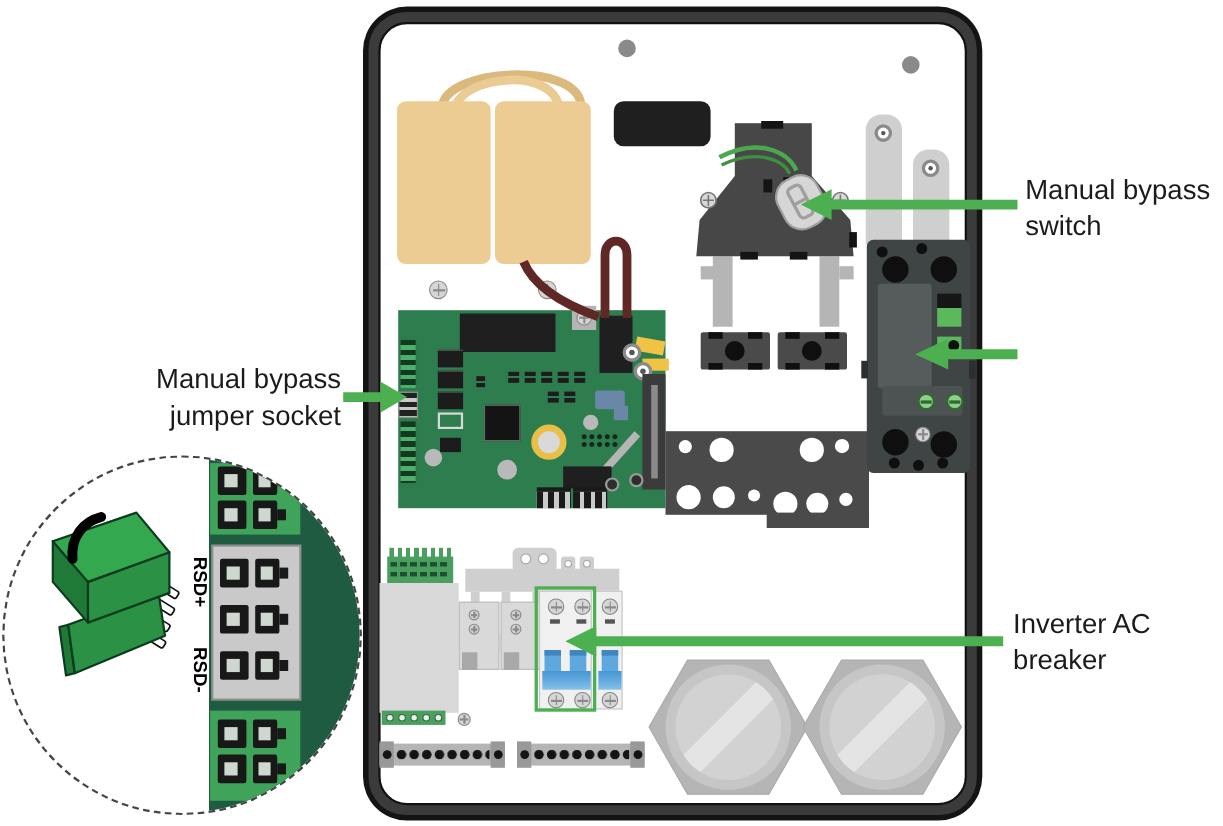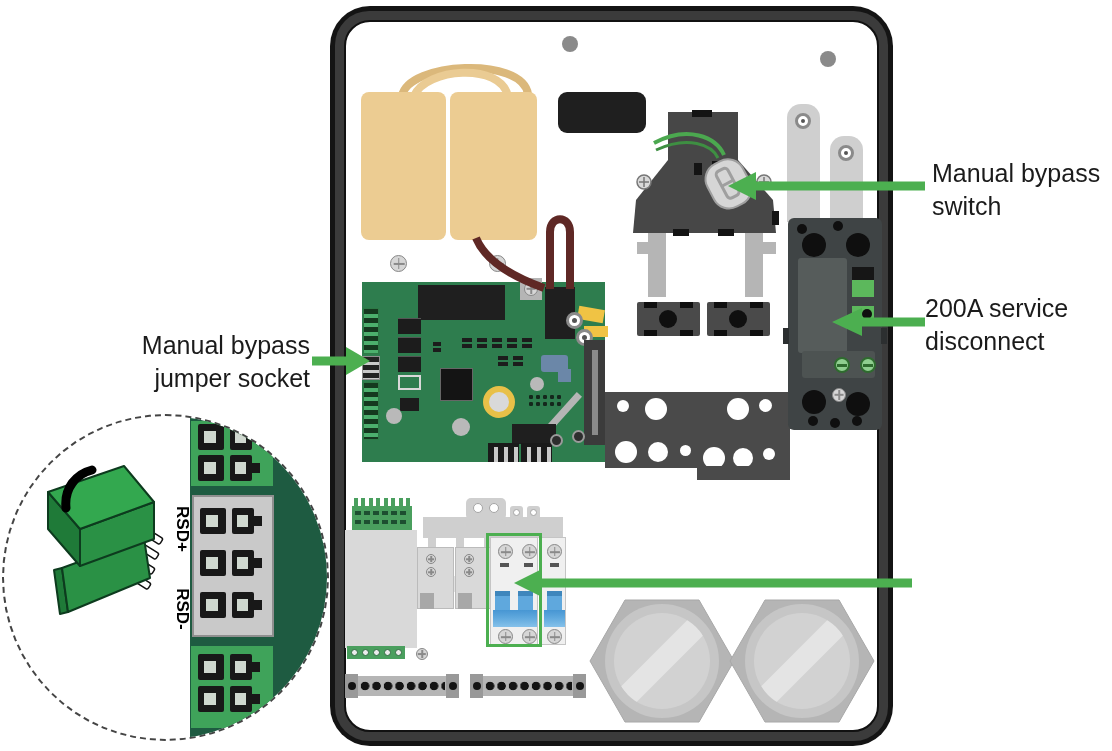--- a/index.html
+++ b/index.html
@@ -366,18 +366,18 @@
       <polygon points="346,347 346,375 370,361" fill="#4CAF50"></polygon>
     </g>
     <g>
       <line x1="912" y1="583" x2="540" y2="583" stroke="#4CAF50" stroke-width="9"></line>
       <polygon points="542,569 542,597 514,583" fill="#4CAF50"></polygon>
     </g>
   </svg>
 
   <div class="callout" style="left:932px;top:157px;">Manual bypass
 switch</div>
-  <div class="callout" style="left:925px;top:292px;">200A service
-disconnect</div>
   <div class="callout" style="left:95px;top:329px;width:215px;text-align:right;">Manual bypass
 jumper socket</div>
+  <div class="callout" style="left:921px;top:551px;">Inverter AC
+breaker</div>
 
 </div>
 
 </body></html>

